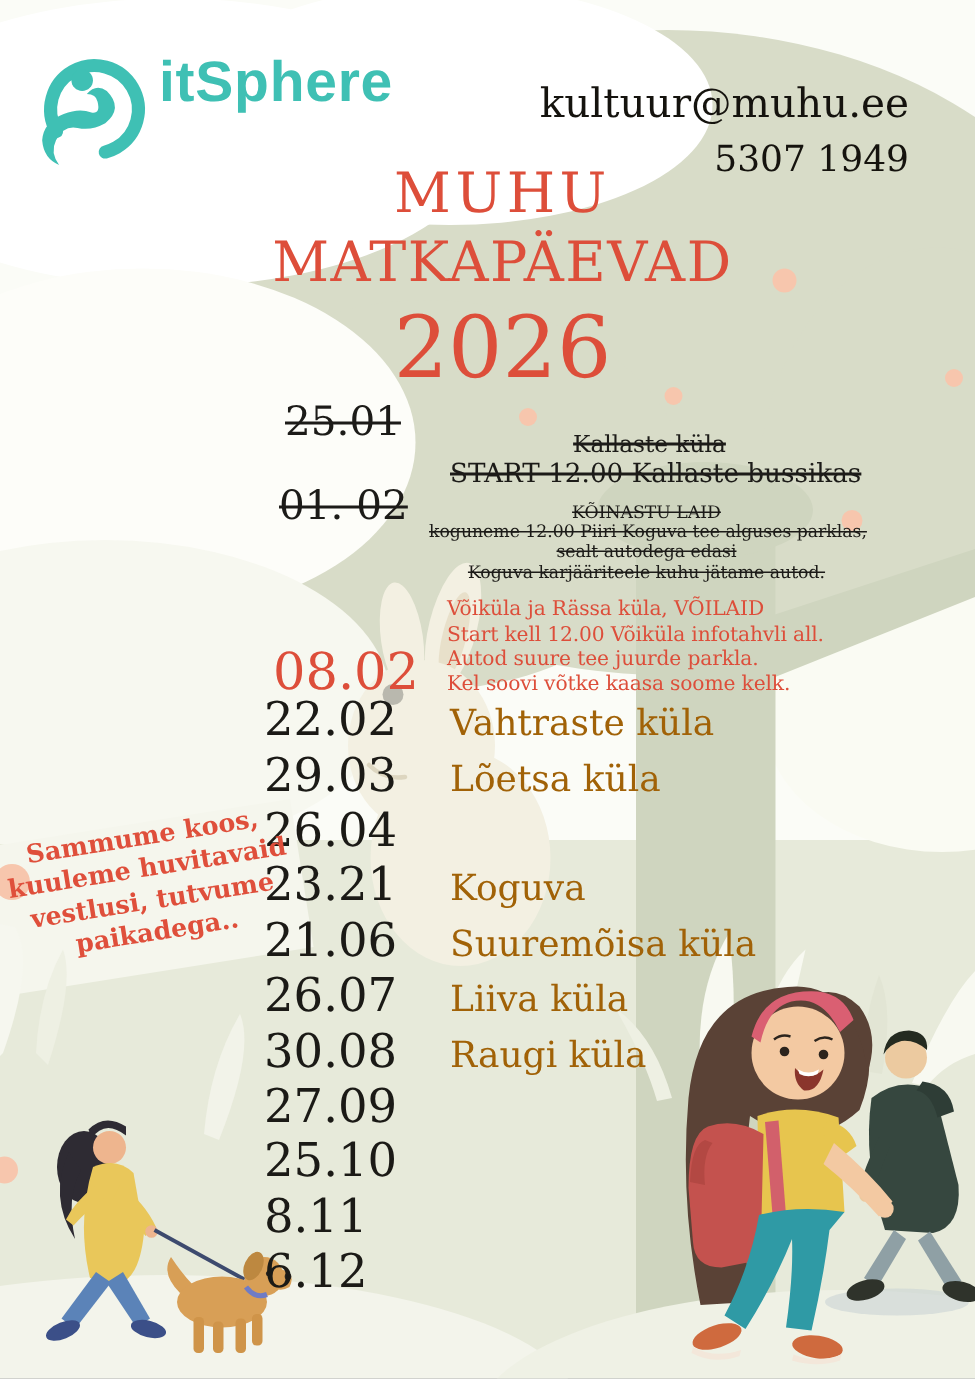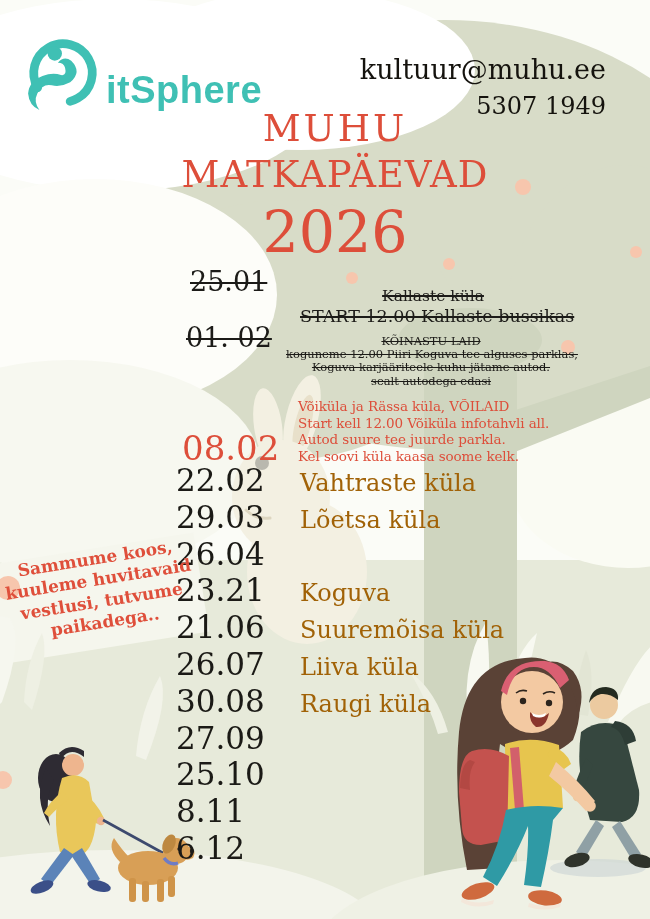--- a/index.html
+++ b/index.html
@@ -4,21 +4,21 @@
 <style>
   html,body{margin:0;padding:0;background:#888;}
   .poster{
     position:relative;width:650px;height:919px;overflow:hidden;
     background:#fbfcf7;font-family:"DejaVu Serif",serif;color:#1c1b18;
     margin:0 auto;
   }
   .layer{position:absolute;inset:0;}
   svg{display:block;}
   
-  .logo{position:absolute;left:24px;top:34px;display:flex;align-items:flex-end;z-index:3;}
+  .logo{position:absolute;left:24px;top:34px;display:flex;align-items:flex-start;z-index:3;}
   .logo-text{
     font-family:"Liberation Sans",sans-serif;font-weight:bold;font-size:38px;
     color:#3fc0b4;letter-spacing:.5px;margin-left:4px;
   }
   
   .contact{position:absolute;right:44px;top:54px;text-align:right;z-index:3;color:#15130e;}
   .email{font-size:27px;line-height:1.15;}
   .phone{font-size:24px;margin-top:7px;}
   
   .title{position:absolute;left:10px;width:650px;top:106px;text-align:center;color:#dd4e3a;z-index:3;}
@@ -217,30 +217,30 @@
   <div class="ev-date ev1-date strike">25.01</div>
   <div class="ev1-details">
     <div class="ev1-l1 strike">Kallaste küla</div>
     <div class="ev1-l2 strike">START 12.00  Kallaste bussikas</div>
   </div>
 
   <div class="ev-date ev2-date strike">01. 02</div>
   <div class="ev2-details">
     <div class="strike-thin">KÕINASTU LAID</div>
     <div class="strike-thin">koguneme 12.00  Piiri  Koguva tee alguses parklas,</div>
+    <div class="strike-thin">sealt autodega edasi</div>
     <div class="strike-thin">Koguva karjääriteele kuhu jätame autod.</div>
-    <div class="strike-thin">sealt autodega edasi</div>
   </div>
 
   <div class="ev-date ev3-date">08.02</div>
   <div class="ev3-details">
     <div>Võiküla ja Rässa küla, VÕILAID</div>
     <div>Start kell 12.00 Võiküla infotahvli all.</div>
     <div>Autod suure tee juurde parkla.</div>
-    <div>Kel soovi küla kaasa soome kelk.</div>
+    <div>Kel soovi võtke kaasa soome kelk.</div>
   </div>
 
   <div class="schedule">
     <div class="srow">
       <span class="sdate">22.02</span>
       <span class="sloc">Vahtraste küla</span>
     </div>
     <div class="srow">
       <span class="sdate">29.03</span>
       <span class="sloc">Lõetsa küla</span>

